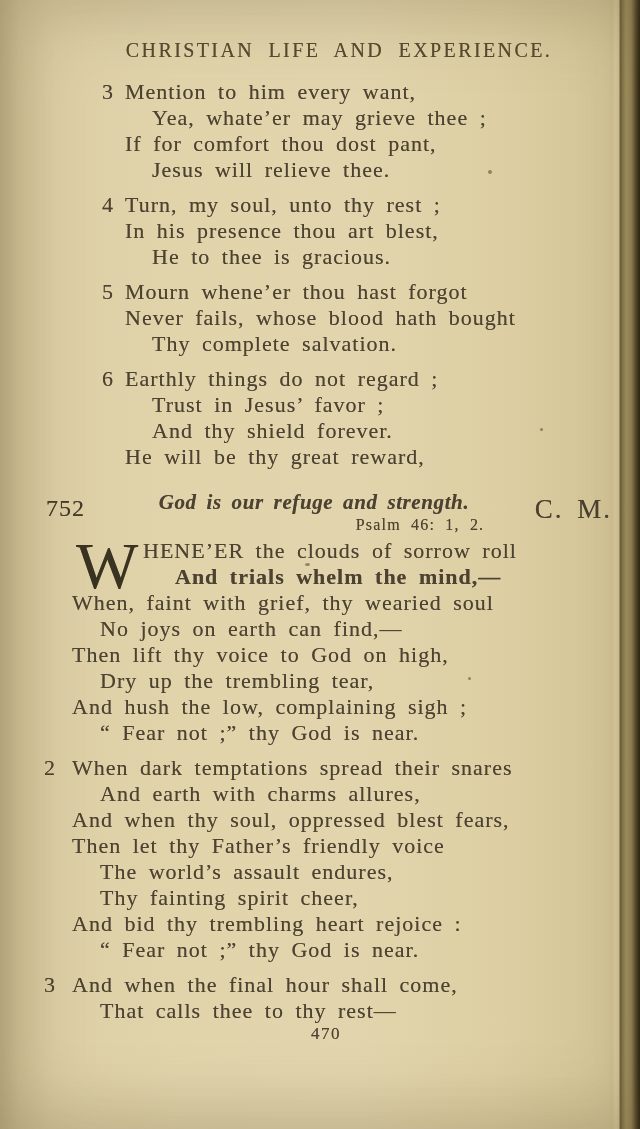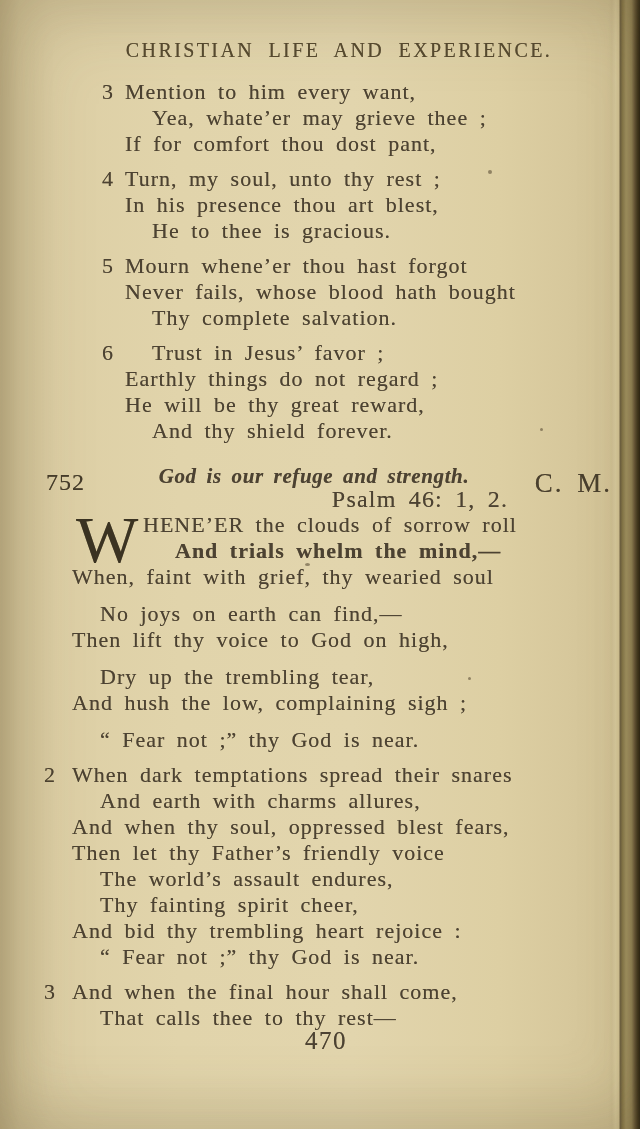--- a/index.html
+++ b/index.html
@@ -45,40 +45,40 @@
   .prev .verse:first-child { margin-top:19px; }
   .prev .vnum { flex:none; width:70px; text-align:right; line-height:26px; }
   .prev .vlines { margin-left:11px; }
   .prev .vline.indent { margin-left:27px; }
 
   
   .hymn-head { display:flex; margin-top:18px; height:50px; }
   .hymn-number { flex:none; width:60px; padding-left:2px; font-size:24px; line-height:44px; letter-spacing:1px; color:#443b2a; margin-top:-2px; }
   .hymn-titles { flex:1; }
   .hymn-title { text-align:center; font-style:italic; font-weight:bold; font-size:21px; line-height:24px; margin-top:2px; letter-spacing:.6px; word-spacing:4px; }
-  .hymn-scripture { text-align:center; font-size:24px; line-height:22px; padding-left:212px; letter-spacing:1.2px; }
+  .hymn-scripture { text-align:center; font-size:16px; line-height:22px; padding-left:212px; letter-spacing:1.2px; }
   .hymn-meter { flex:none; width:110px; text-align:right; padding-right:22px; font-size:27px; line-height:27px; margin-top:8px; letter-spacing:2px; color:#4a402e; }
 
   
   .main .vnum { flex:none; width:28px; text-align:left; line-height:26px; }
   .main .vlines { flex:1; }
   .main .vline.indent { margin-left:28px; }
 
   
   .v1 { position:relative; margin-top:0; display:block; }
   .v1 .dropcap {
     position:absolute; left:32px; top:-3px;
     font-size:66px; line-height:62px; color:#3b3322; letter-spacing:0;
   }
   .v1 .vline { margin-left:28px; }
   .v1 .vline.dc1 { margin-left:99px; }
   .v1 .vline.dc2 { margin-left:131px;font-weight:bold; }
-  .v1 .vline.indent { margin-left:56px;margin-top:11px; }
+  .v1 .vline.indent { margin-left:56px; }
 
-  .page-number { text-align:center; margin-top:-3px; line-height:26px; font-size:25px; letter-spacing:1.5px; padding-right:26px; }
+  .page-number { text-align:center; margin-top:-3px; line-height:26px; font-size:17px; letter-spacing:1.5px; padding-right:26px; }
 
   .content div { text-shadow:0 0 .6px rgba(72,60,38,.55); }
 </style>
 </head>
 <body>
 
 <div class="page">
   <div class="speck" style="left:488px;top:170px;width:4px;height:4px;"></div>
   <div class="speck" style="left:540px;top:428px;width:3px;height:3px;"></div>
   <div class="speck" style="left:468px;top:677px;width:3px;height:3px;"></div>
@@ -88,20 +88,21 @@
 
     <div class="running-head">CHRISTIAN LIFE AND EXPERIENCE.</div>
 
     <section class="prev">
       <div class="verse">
         <div class="vnum">3</div>
         <div class="vlines">
           <div class="vline">Mention to him every want,</div>
           <div class="vline indent">Yea, whate’er may grieve thee ;</div>
           <div class="vline">If for comfort thou dost pant,</div>
+          <div class="vline indent">Jesus will relieve thee.</div>
         </div>
       </div>
       <div class="verse">
         <div class="vnum">4</div>
         <div class="vlines">
           <div class="vline">Turn, my soul, unto thy rest ;</div>
           <div class="vline">In his presence thou art blest,</div>
           <div class="vline indent">He to thee is gracious.</div>
         </div>
       </div>
@@ -109,24 +110,24 @@
         <div class="vnum">5</div>
         <div class="vlines">
           <div class="vline">Mourn whene’er thou hast forgot</div>
           <div class="vline">Never fails, whose blood hath bought</div>
           <div class="vline indent">Thy complete salvation.</div>
         </div>
       </div>
       <div class="verse">
         <div class="vnum">6</div>
         <div class="vlines">
+          <div class="vline">Earthly things do not regard ;</div>
           <div class="vline indent">Trust in Jesus’ favor ;</div>
-          <div class="vline">Earthly things do not regard ;</div>
+          <div class="vline indent">And thy shield forever.</div>
           <div class="vline">He will be thy great reward,</div>
-          <div class="vline indent">And thy shield forever.</div>
         </div>
       </div>
     </section>
 
     <section class="main">
       <div class="hymn-head">
         <div class="hymn-number">752</div>
         <div class="hymn-titles">
           <div class="hymn-title">God is our refuge and strength.</div>
           <div class="hymn-scripture">Psalm 46: 1, 2.</div>

